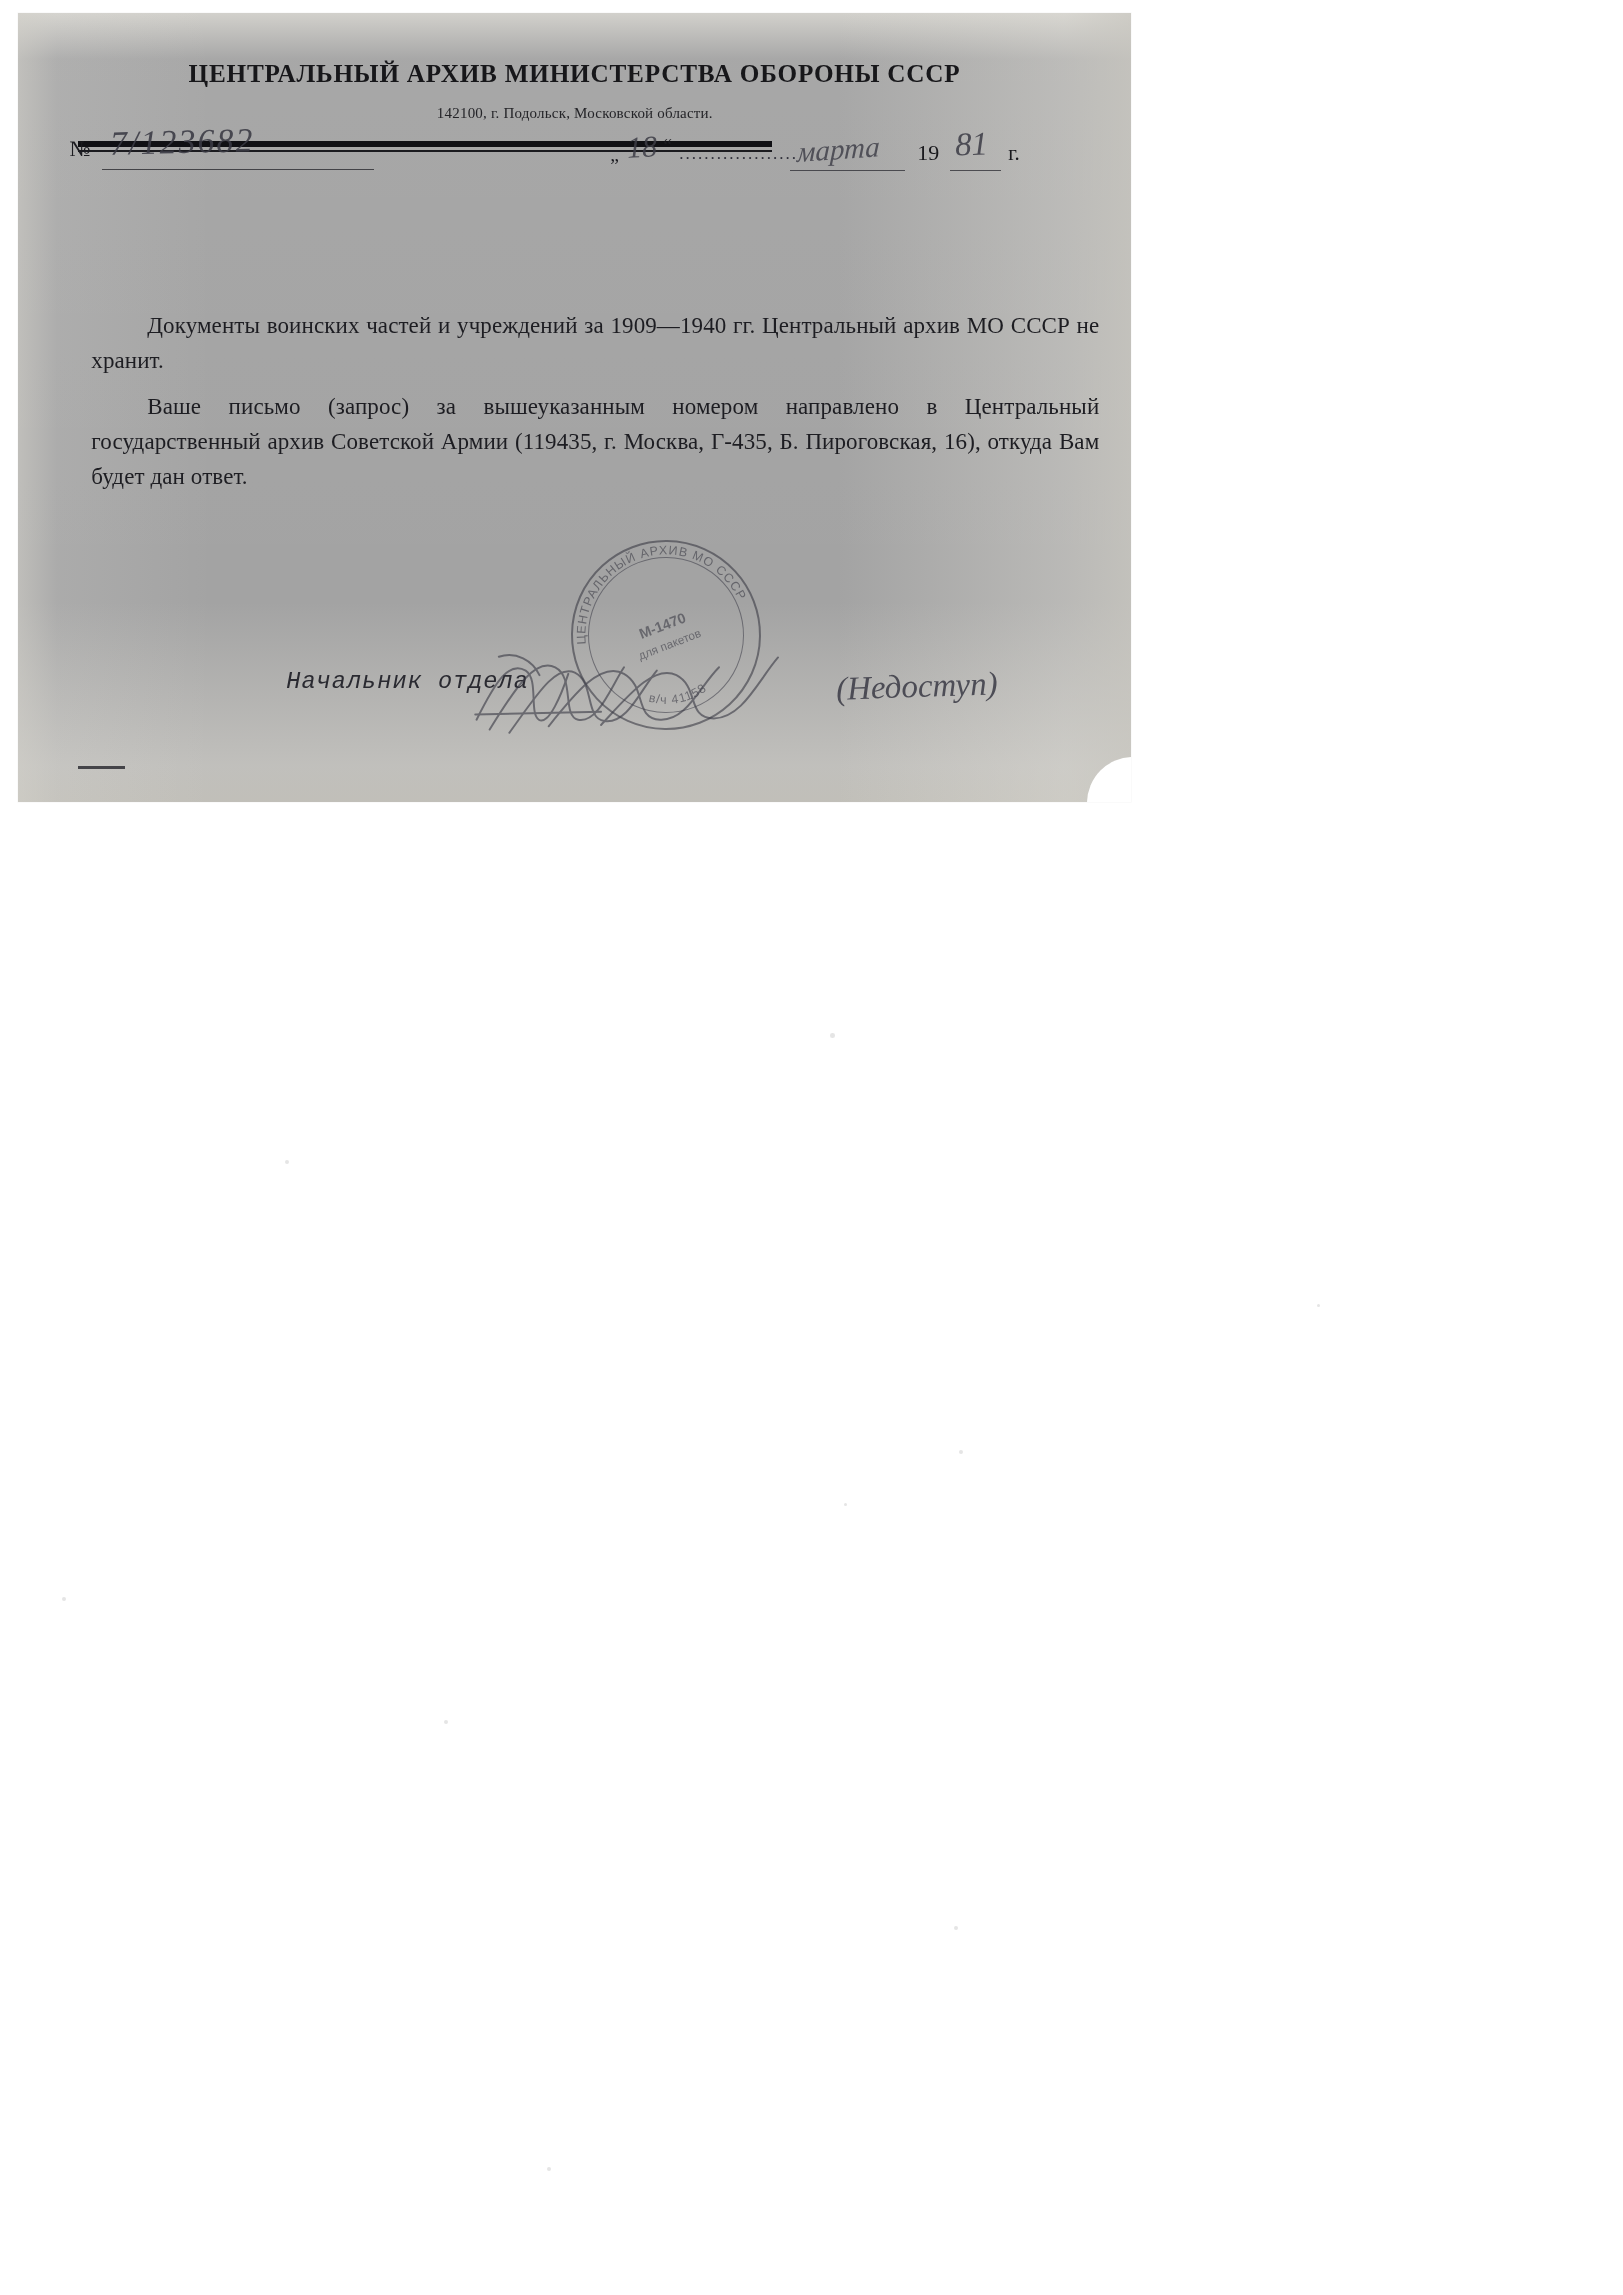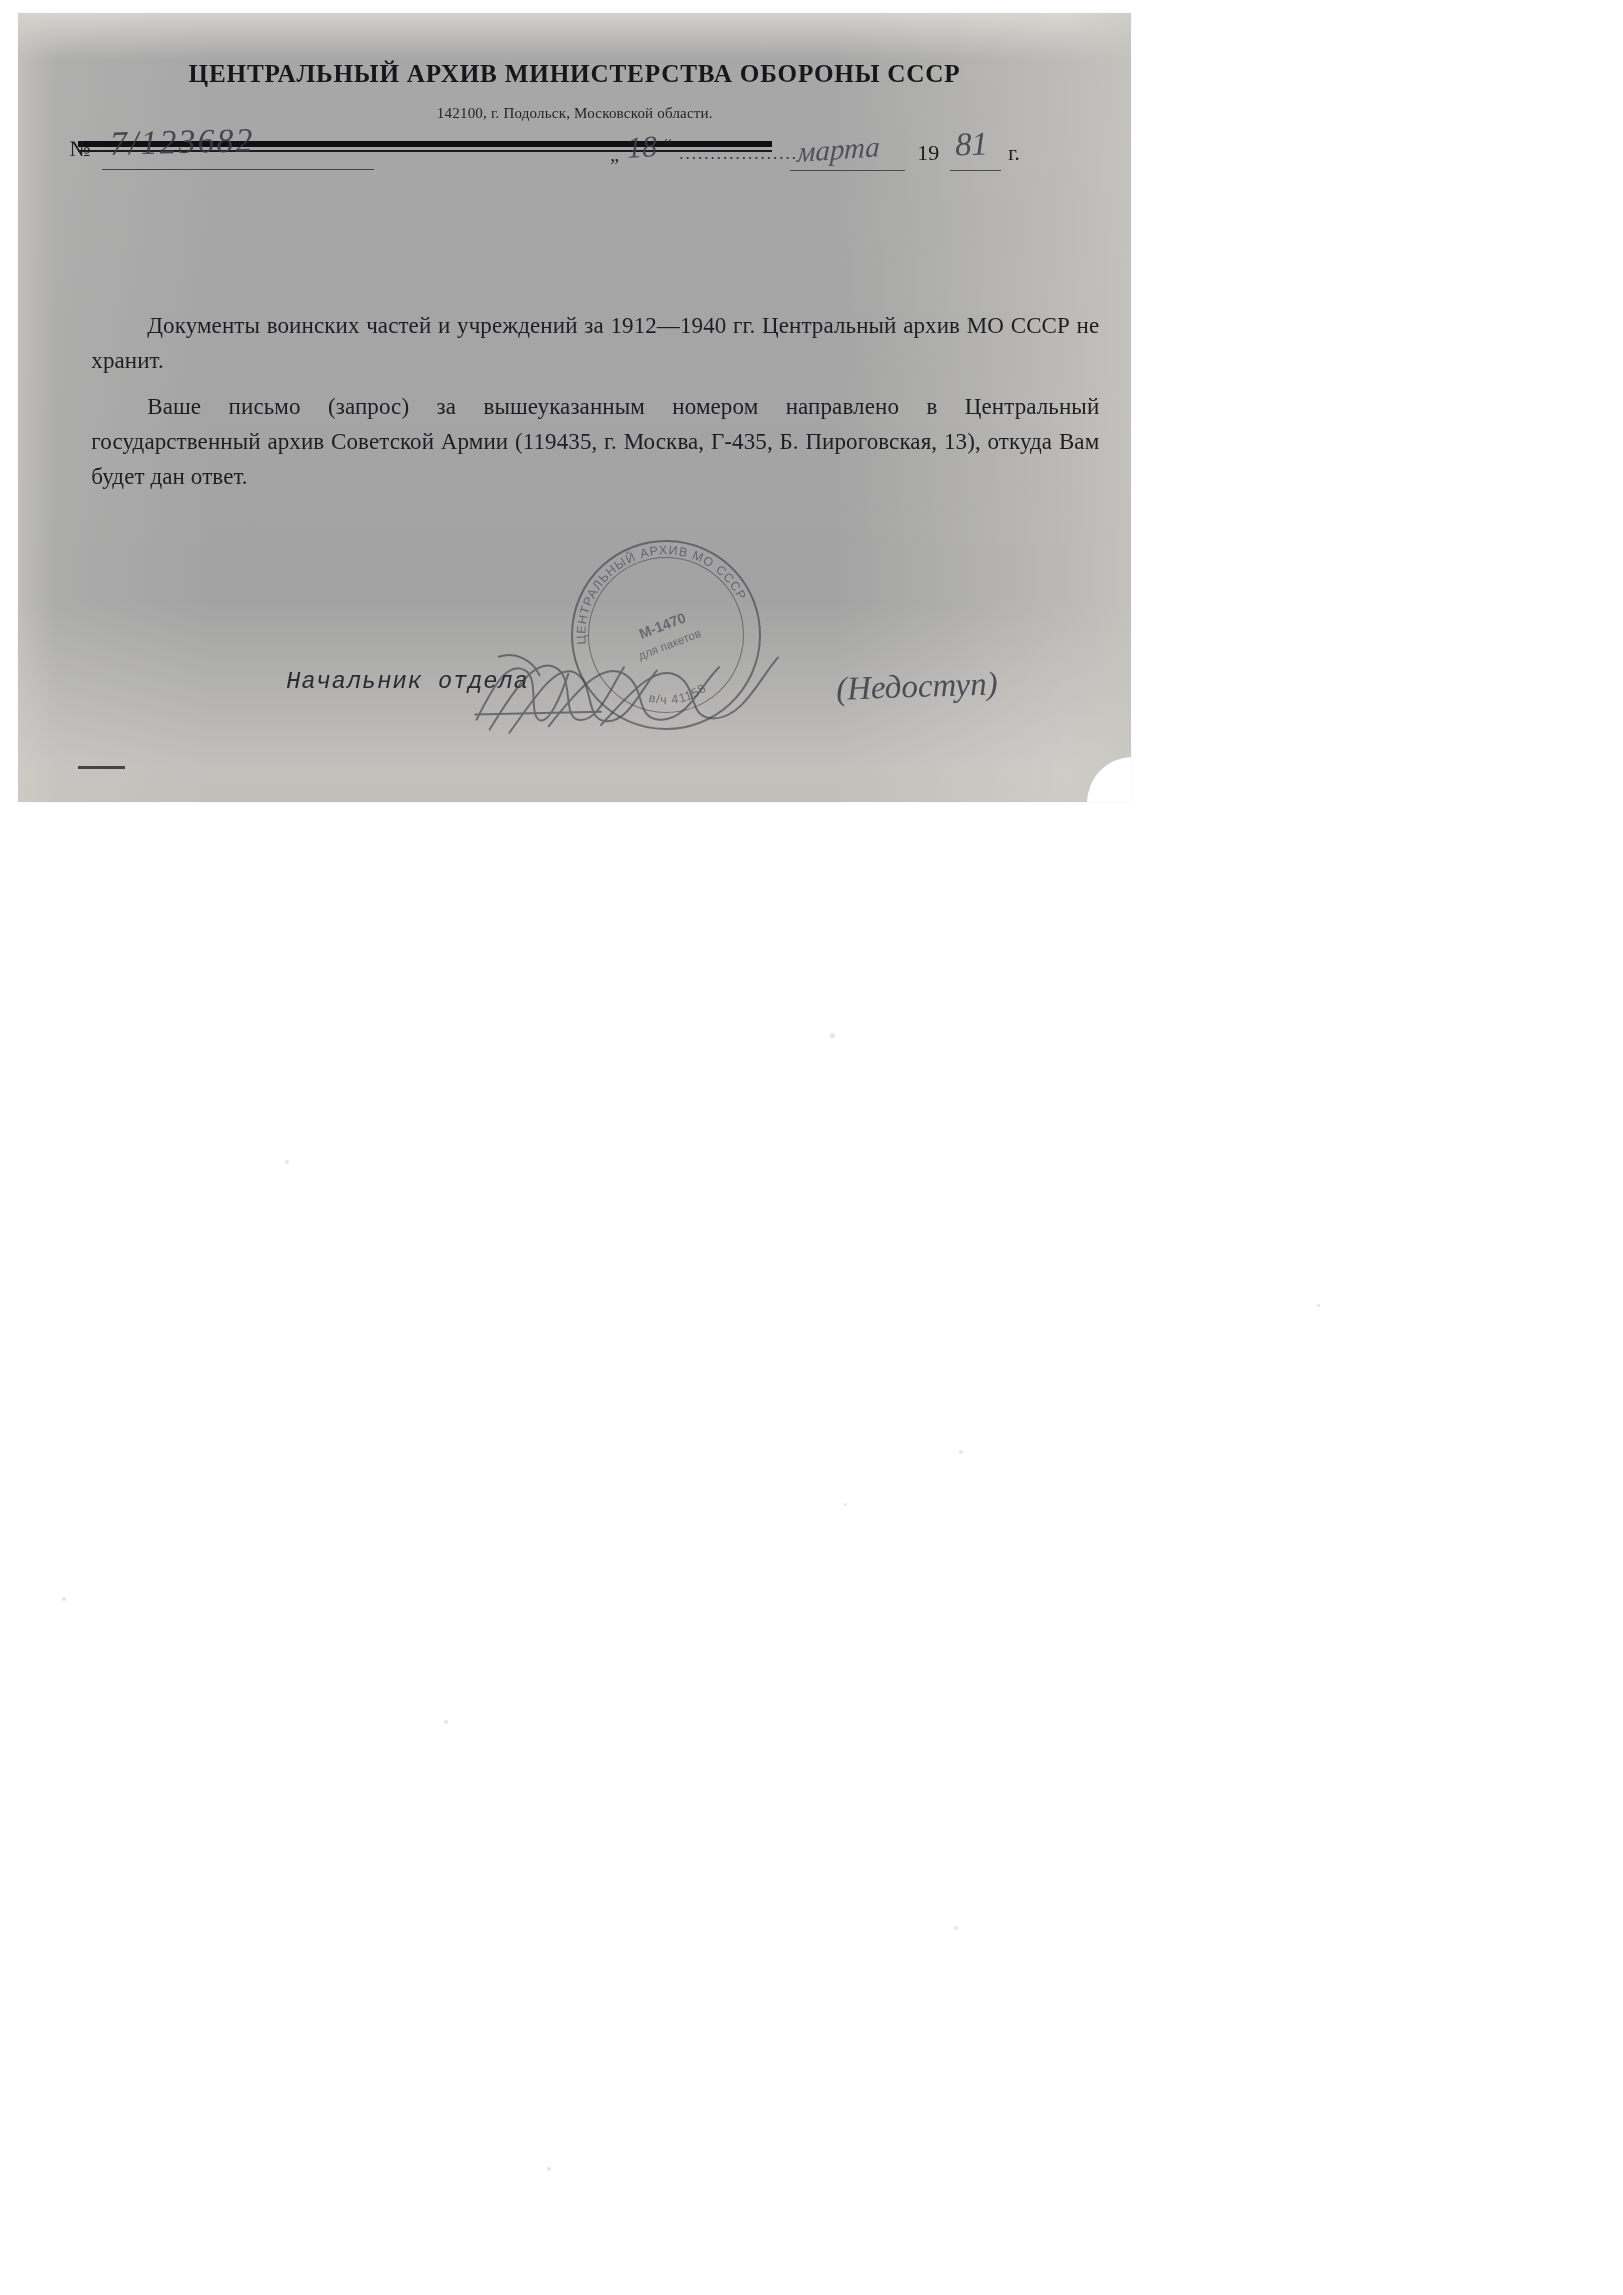--- a/index.html
+++ b/index.html
@@ -369,22 +369,22 @@
     <div id="date-quote-close">“</div>
     <div id="date-dots">...................</div>
     <div id="date-month">марта</div>
     <div id="date-month-underline"></div>
     <div id="date-year-prefix">19</div>
     <div id="date-year-suffix">81</div>
     <div id="date-year-underline"></div>
     <div id="date-g">г.</div>
 
     <div id="body-text">
-      <p>Документы воинских частей и учреждений за 1912—1940 гг. Центральный архив МО СССР не хранит.</p>
-      <p>Ваше письмо (запрос) за вышеуказанным номером направлено в Центральный государственный архив Советской Армии (119435, г. Москва, Г-435, Б. Пироговская, 13), откуда Вам будет дан ответ.</p>
+      <p>Документы воинских частей и учреждений за 1909—1940 гг. Центральный архив МО СССР не хранит.</p>
+      <p>Ваше письмо (запрос) за вышеуказанным номером направлено в Центральный государственный архив Советской Армии (119435, г. Москва, Г-435, Б. Пироговская, 16), откуда Вам будет дан ответ.</p>
     </div>
 
     <div id="stamp">
       <div class="ring"></div>
       <div class="ring-inner"></div>
       <svg class="stamp-arc-text" viewBox="0 0 290 290" style="font-size:20px">
         <defs>
           <path id="arcTop" d="M 22,145 A 123,123 0 0 1 268,145"></path>
           <path id="arcBottom" d="M 40,145 A 105,105 0 0 0 250,145"></path>
         </defs>

